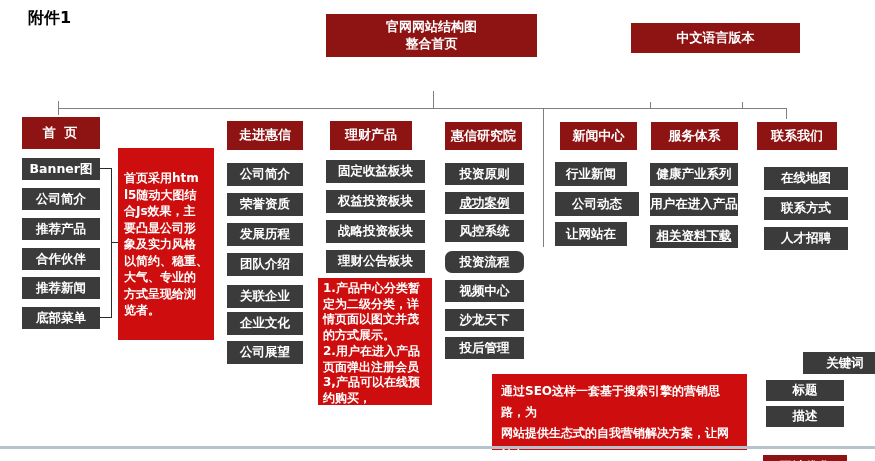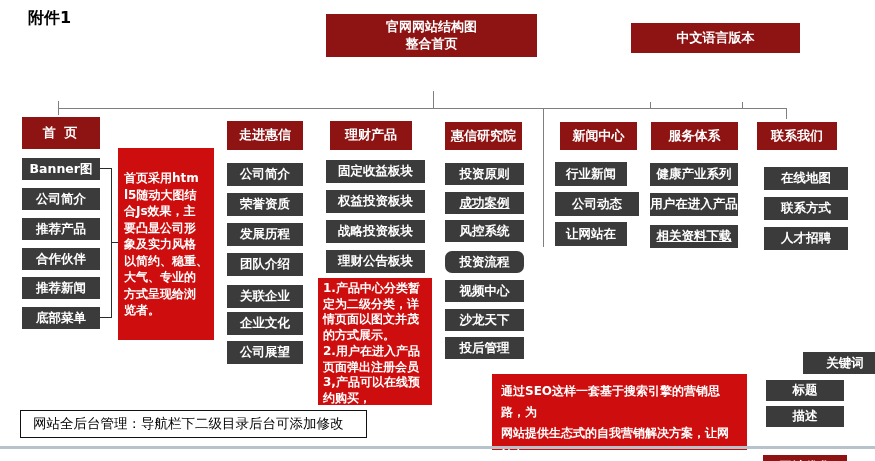--- a/index.html
+++ b/index.html
@@ -133,17 +133,16 @@
   <div>
     <div class="abs note" style="left:492px;top:374px;width:255px;height:76px;padding:7px 8px 0 9px;line-height:1.75;font-size:12px;">通过SEO这样一套基于搜索引擎的营销思路，为
 网站提供生态式的自我营销解决方案，让网站在
 行业内占据领先地位，从而获得品牌收益。</div>
     <div class="abs gbox" style="left:763px;top:352px;width:84px;height:22px;margin-left:40px;">关键词</div>
     <div class="abs gbox" style="left:766px;top:380px;width:78px;height:21px;">标题</div>
     <div class="abs gbox" style="left:766px;top:406px;width:78px;height:21px;">描述</div>
     <div class="abs rbox" style="left:763px;top:431px;width:84px;height:24px;margin-top:24px;">网站优化</div>
   </div>
 
-  <div class="abs" style="left:20px;top:410px;width:347px;height:28px;border:1.5px solid #111;display:flex;align-items:center;padding-left:12px;font-size:13.5px;color:#000;white-space:nowrap;">网站全后台管理：导航栏下二级目录后台可添加修改</div>
 
   <div class="abs" style="left:0;top:446px;width:875px;height:3px;background:var(--slide-edge,#b7c3cb);"></div>
 
 </div>
 
 </body></html>

